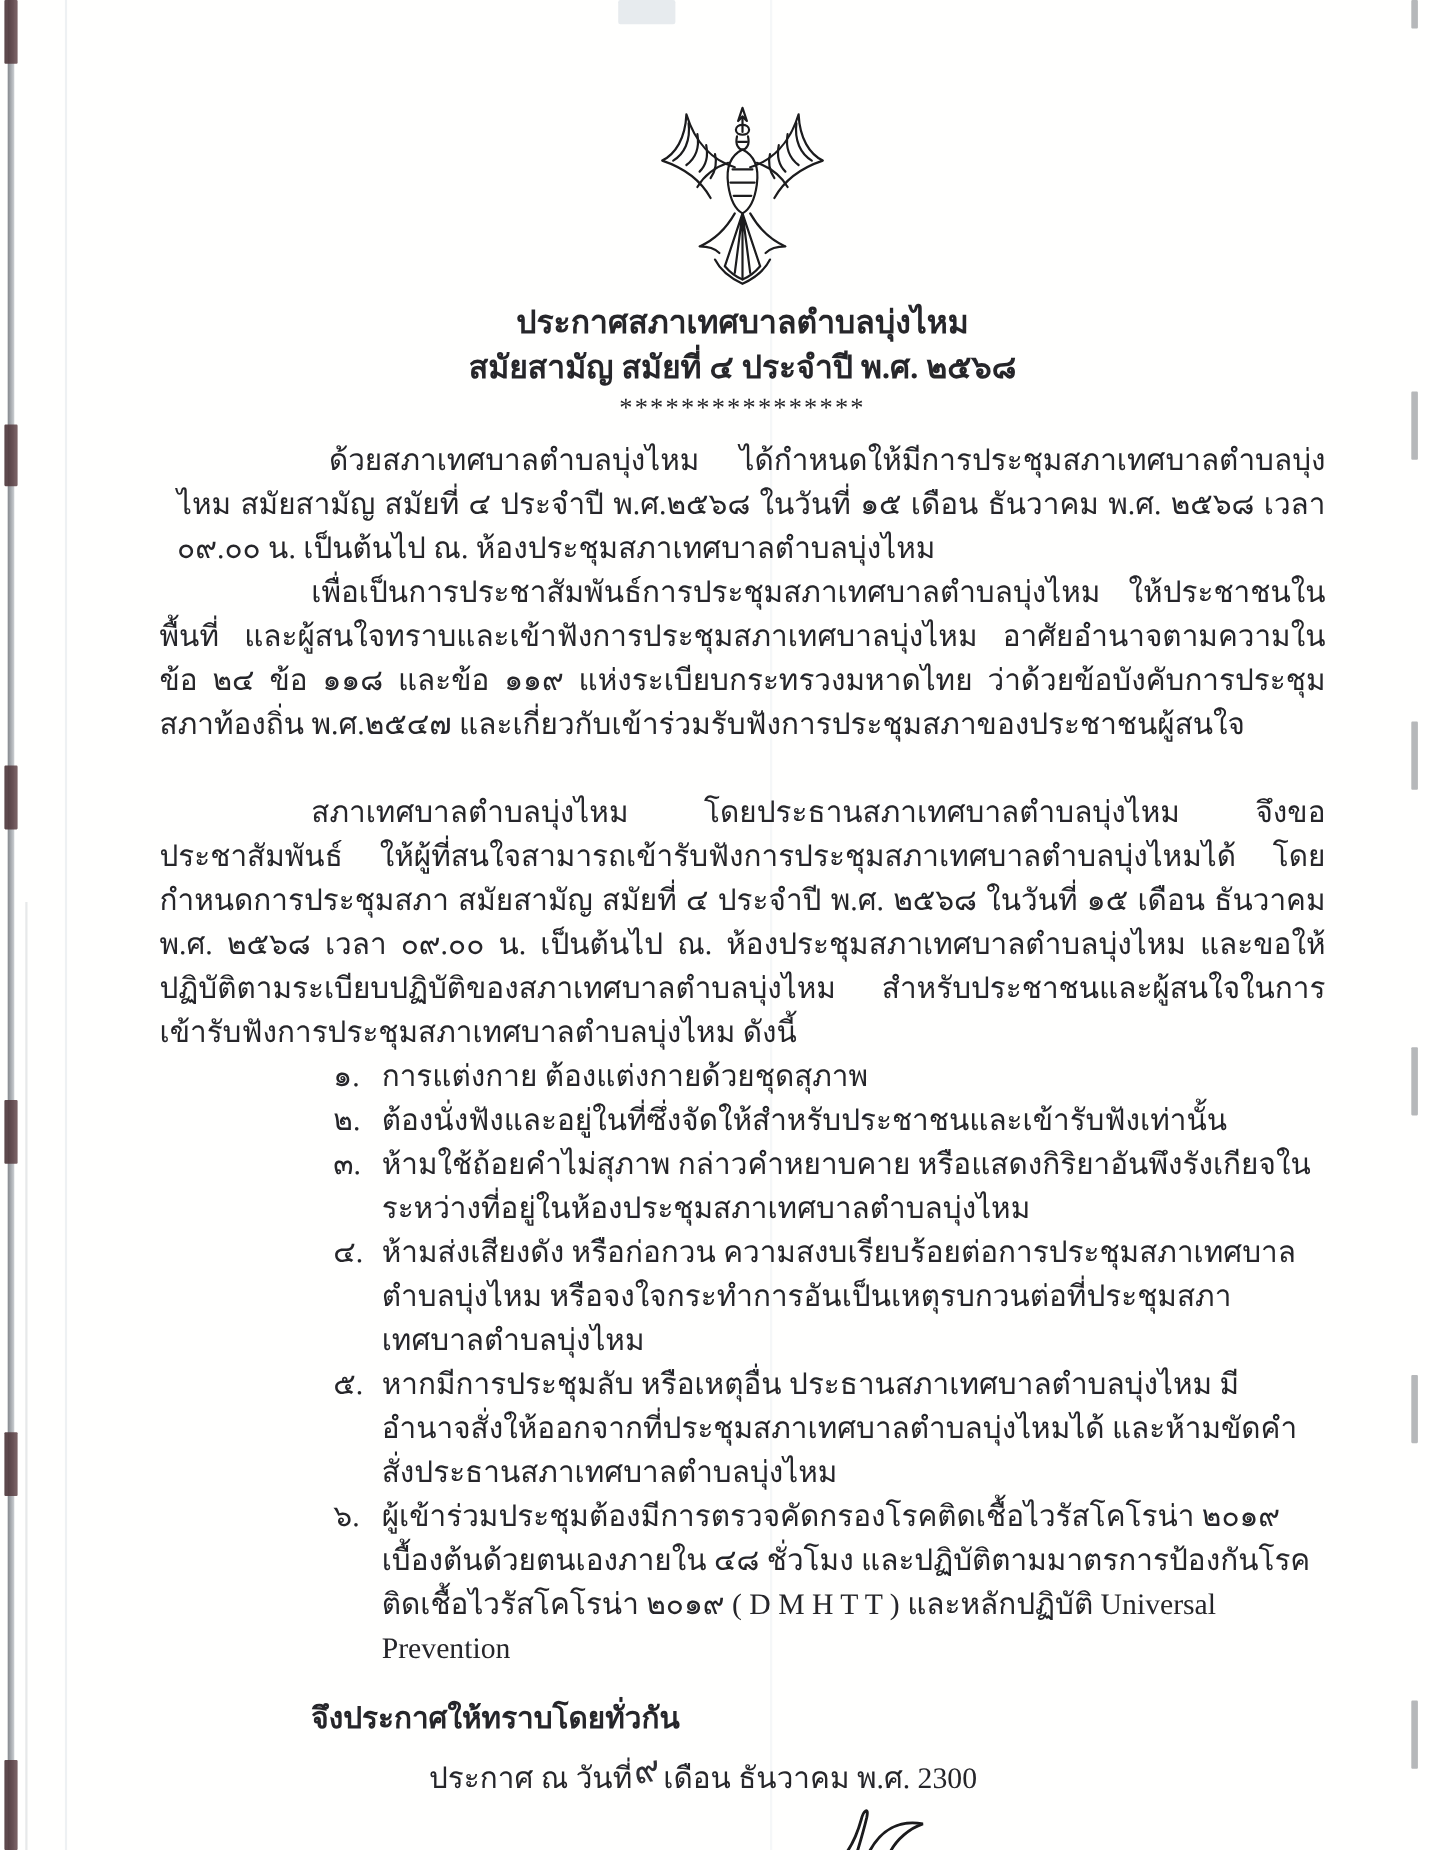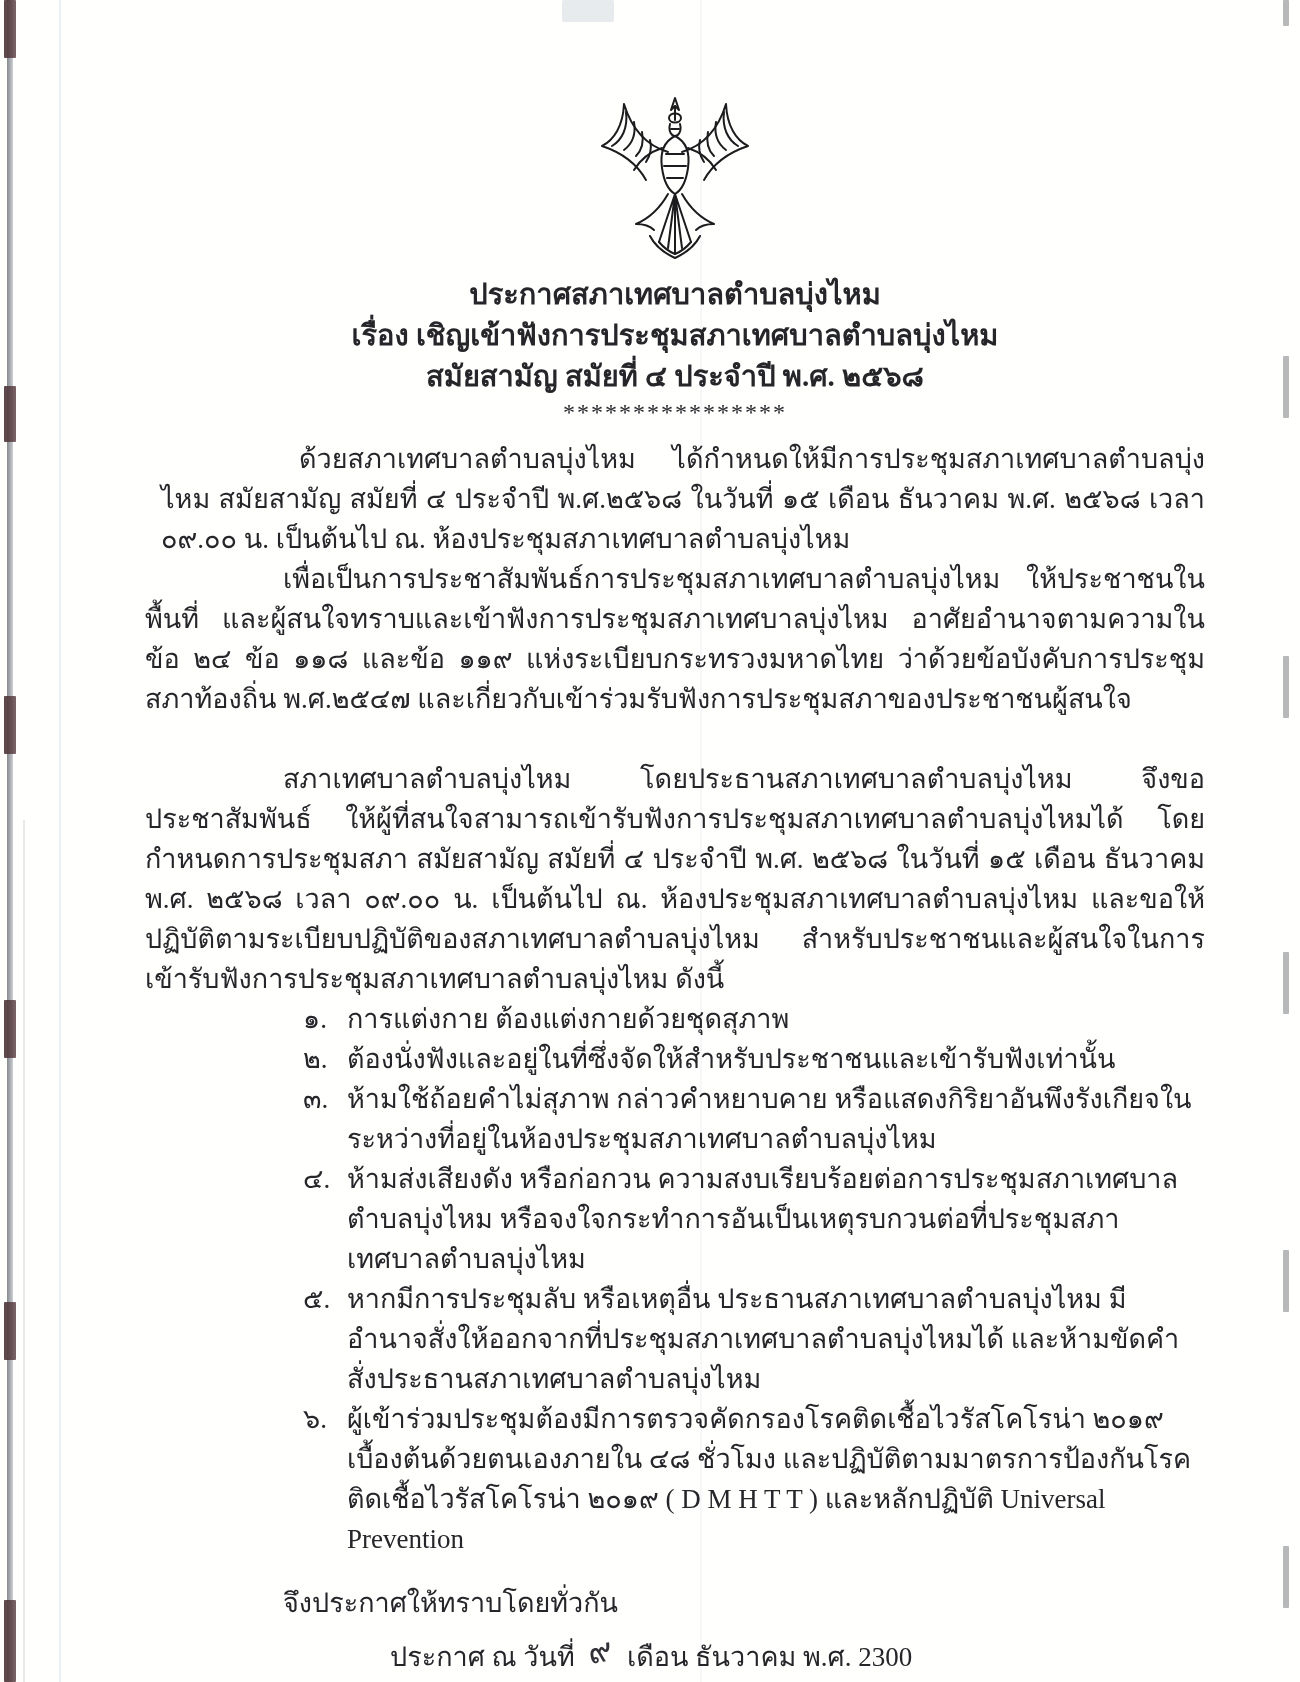--- a/index.html
+++ b/index.html
@@ -26,23 +26,23 @@
   .title{ text-align:center;font-size:29px;line-height:41px;font-weight:bold;}
   .stars{text-align:center;font-size:24px;line-height:30px;letter-spacing:2px;}
   .para{margin:0;font-size:27px;line-height:40px;text-indent:138px;
     text-align:justify;}
   .para.first{margin-top:12px;margin-left:16px;}
   .para.gap{margin-top:40px;}
   .list{margin:0 0 0 158px;}
   .li{display:flex;font-size:27px;line-height:40px;}
   .li .num{width:44px;flex:0 0 44px;}
   .li .li-text{flex:1;text-align:left;}
-  .closing{margin:24px 0 0 0;font-size:27px;line-height:40px;text-indent:138px;}
+  .closing{margin:24px 0 0 0;font-size:27px;line-height:40px;text-indent:138px;font-weight:bold;}
   .date-row{margin:14px 0 0 245px;font-size:27px;line-height:40px;
-    display:flex;align-items:center;gap:14px;white-space:nowrap;}
+    display:flex;align-items:center;gap:2px;white-space:nowrap;}
   .hand-day{display:inline-block;transform:rotate(-10deg) translateY(-6px);
     font-size:33px;color:#303036;}
   .sig-block{width:360px;margin:0 0 0 455px;text-align:center;}
   .sig-svg{display:block;margin:2px auto 0 auto;}
 </style>
 </head>
 <body>
 
 <div class="page">
 
@@ -97,21 +97,20 @@
         <path d="M78 98 C70 112 60 122 46 128 C54 128 60 130 64 134"></path>
         <path d="M92 98 C100 112 110 122 124 128 C116 128 110 130 106 134"></path>
 
         <path d="M85 98 L69 146 M85 98 L78 152 M85 98 L85 158 M85 98 L92 152 M85 98 L101 146"></path>
         <path d="M69 146 C74 152 80 156 85 158 C90 156 96 152 101 146"></path>
         <path d="M60 140 C64 148 72 156 85 162 C98 156 106 148 110 140"></path>
       </svg>
     </div>
 
     <div class="title">ประกาศสภาเทศบาลตำบลบุ่งไหม</div>
-    <div class="title">เรื่อง เชิญเข้าฟังการประชุมสภาเทศบาลตำบลบุ่งไหม</div>
     <div class="title">สมัยสามัญ สมัยที่ ๔ ประจำปี พ.ศ. ๒๕๖๘</div>
     <div class="stars">****************</div>
 
     <p class="para first">ด้วยสภาเทศบาลตำบลบุ่งไหม ได้กำหนดให้มีการประชุมสภาเทศบาลตำบลบุ่งไหม สมัยสามัญ สมัยที่ ๔ ประจำปี พ.ศ.๒๕๖๘ ในวันที่ ๑๕ เดือน ธันวาคม พ.ศ. ๒๕๖๘ เวลา ๐๙.๐๐ น. เป็นต้นไป  ณ. ห้องประชุมสภาเทศบาลตำบลบุ่งไหม</p>
     <p class="para">เพื่อเป็นการประชาสัมพันธ์การประชุมสภาเทศบาลตำบลบุ่งไหม ให้ประชาชนในพื้นที่ และผู้สนใจทราบและเข้าฟังการประชุมสภาเทศบาลบุ่งไหม อาศัยอำนาจตามความในข้อ ๒๔ ข้อ ๑๑๘ และข้อ ๑๑๙ แห่งระเบียบกระทรวงมหาดไทย ว่าด้วยข้อบังคับการประชุมสภาท้องถิ่น พ.ศ.๒๕๔๗ และเกี่ยวกับเข้าร่วมรับฟังการประชุมสภาของประชาชนผู้สนใจ</p>
     <p class="para gap">สภาเทศบาลตำบลบุ่งไหม โดยประธานสภาเทศบาลตำบลบุ่งไหม จึงขอประชาสัมพันธ์ ให้ผู้ที่สนใจสามารถเข้ารับฟังการประชุมสภาเทศบาลตำบลบุ่งไหมได้  โดยกำหนดการประชุมสภา สมัยสามัญ สมัยที่ ๔ ประจำปี พ.ศ. ๒๕๖๘  ในวันที่ ๑๕ เดือน ธันวาคม พ.ศ. ๒๕๖๘ เวลา ๐๙.๐๐ น. เป็นต้นไป ณ. ห้องประชุมสภาเทศบาลตำบลบุ่งไหม และขอให้ปฏิบัติตามระเบียบปฏิบัติของสภาเทศบาลตำบลบุ่งไหม สำหรับประชาชนและผู้สนใจในการเข้ารับฟังการประชุมสภาเทศบาลตำบลบุ่งไหม ดังนี้</p>
 
     <div class="list">
       <div class="li">
         <span class="num">๑.</span>

